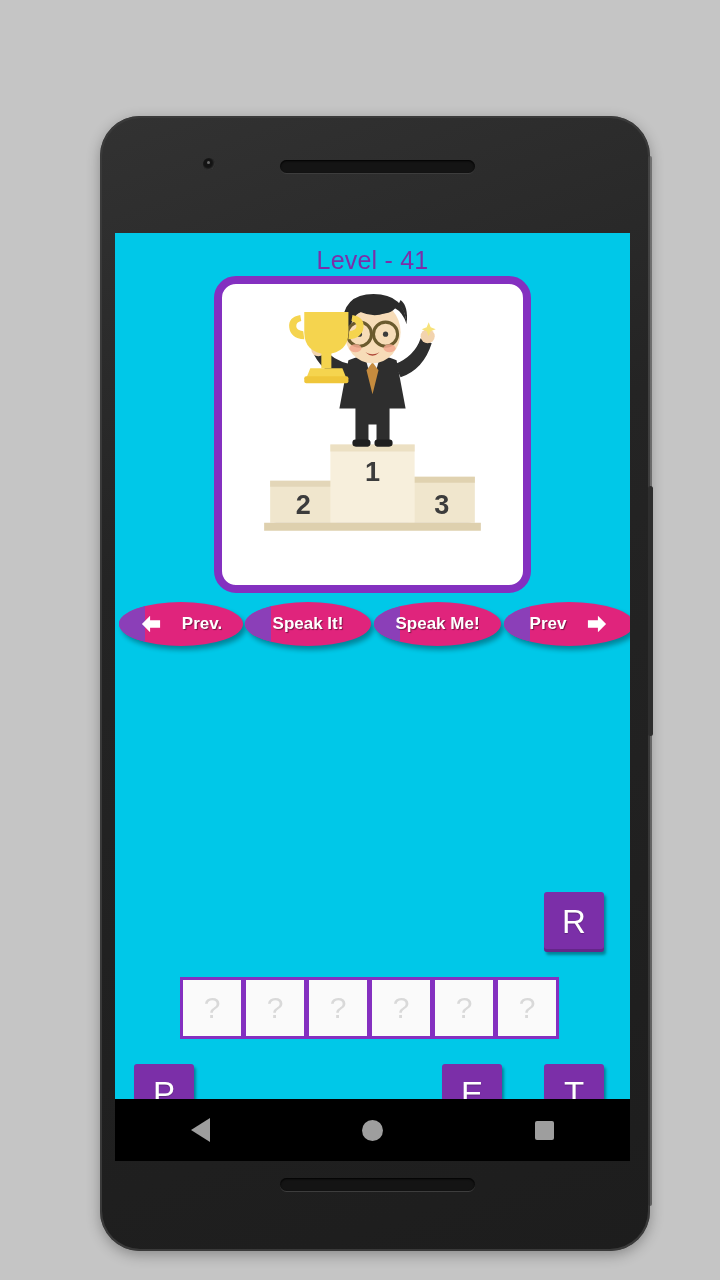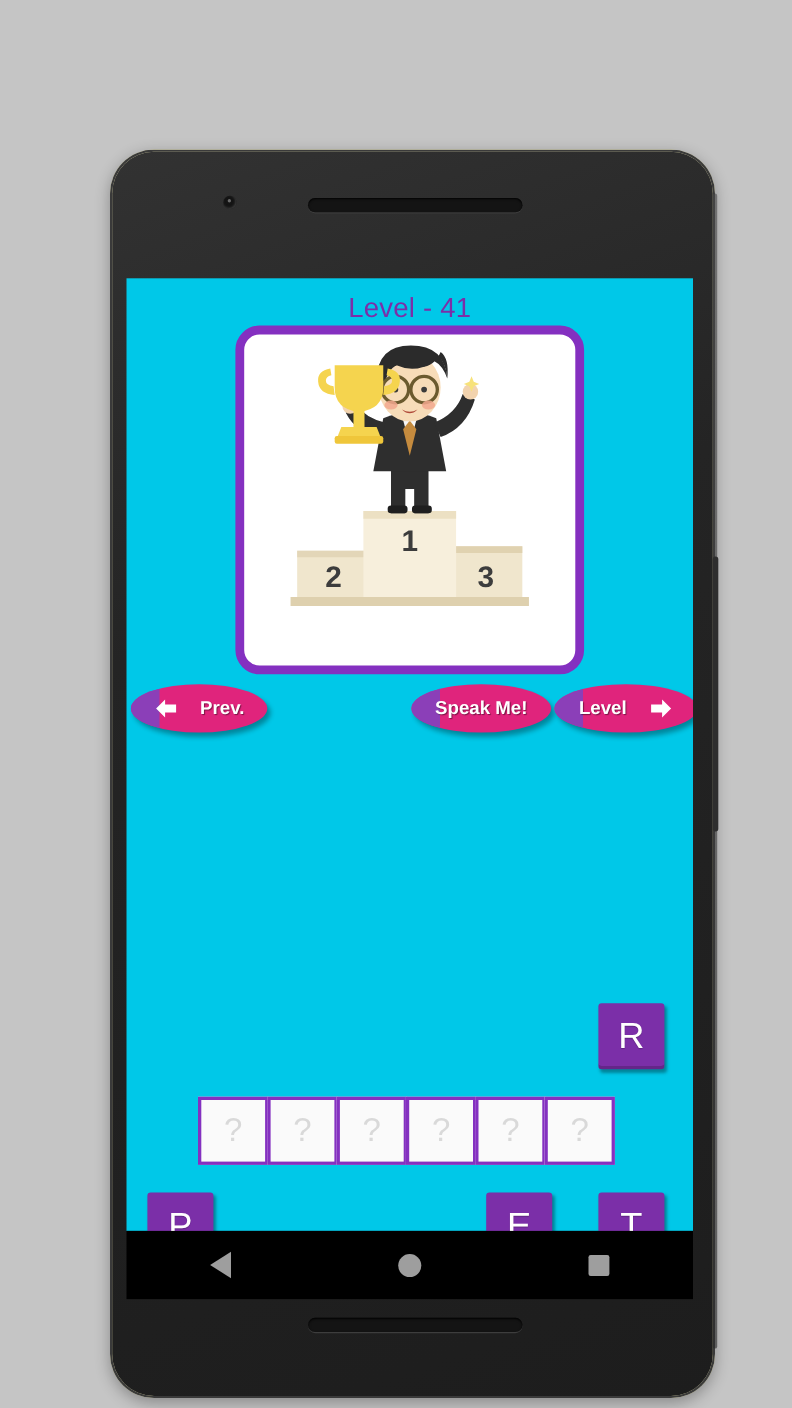--- a/index.html
+++ b/index.html
@@ -17,24 +17,24 @@
     position: relative;
     width: 720px;
     height: 1280px;
     background: #c5c5c5;
   }
 
   
   #phone {
     position: absolute;
     left: 100px;
-    top: 136px;
+    top: 116px;
     width: 550px;
     height: 1135px;
-    background: #fef9c3;
+    background: #404040;
     border-radius: 40px;
     box-shadow: 0 4px 14px rgba(0,0,0,0.30),
                 inset 0 0 0 2px #3a3a3a;
   }
   #phone-inner-sheen {
     position: absolute;
     inset: 2px;
     border-radius: 38px;
     background: linear-gradient(160deg, #323232 0%, #242424 35%, #1d1d1d 100%);
     pointer-events: none;
@@ -336,27 +336,30 @@
 
         <div class="pill" id="btn-prev">
           <span class="arrow">
             <svg viewBox="0 0 24 22">
                 <path d="M11 2 L11 7 L22 7 L22 15 L11 15 L11 20 L2 11 Z" fill="#fff"></path>
               </svg>
           </span>
           <span class="pill-label">Prev.</span>
         </div>
 
+        <div class="pill" id="btn-speak">
+          <span class="pill-label">Speak It!</span>
+        </div>
 
         <div class="pill" id="btn-help">
           <span class="pill-label">Speak Me!</span>
         </div>
 
         <div class="pill" id="btn-next">
-          <span class="pill-label">Level</span>
+          <span class="pill-label">Prev</span>
           <span class="arrow">
             <svg viewBox="0 0 24 22">
                 <path d="M13 2 L13 7 L2 7 L2 15 L13 15 L13 20 L22 11 Z" fill="#fff"></path>
               </svg>
           </span>
         </div>
       </div>
 
       <div id="answer-row">
         <div class="slot">?</div>

